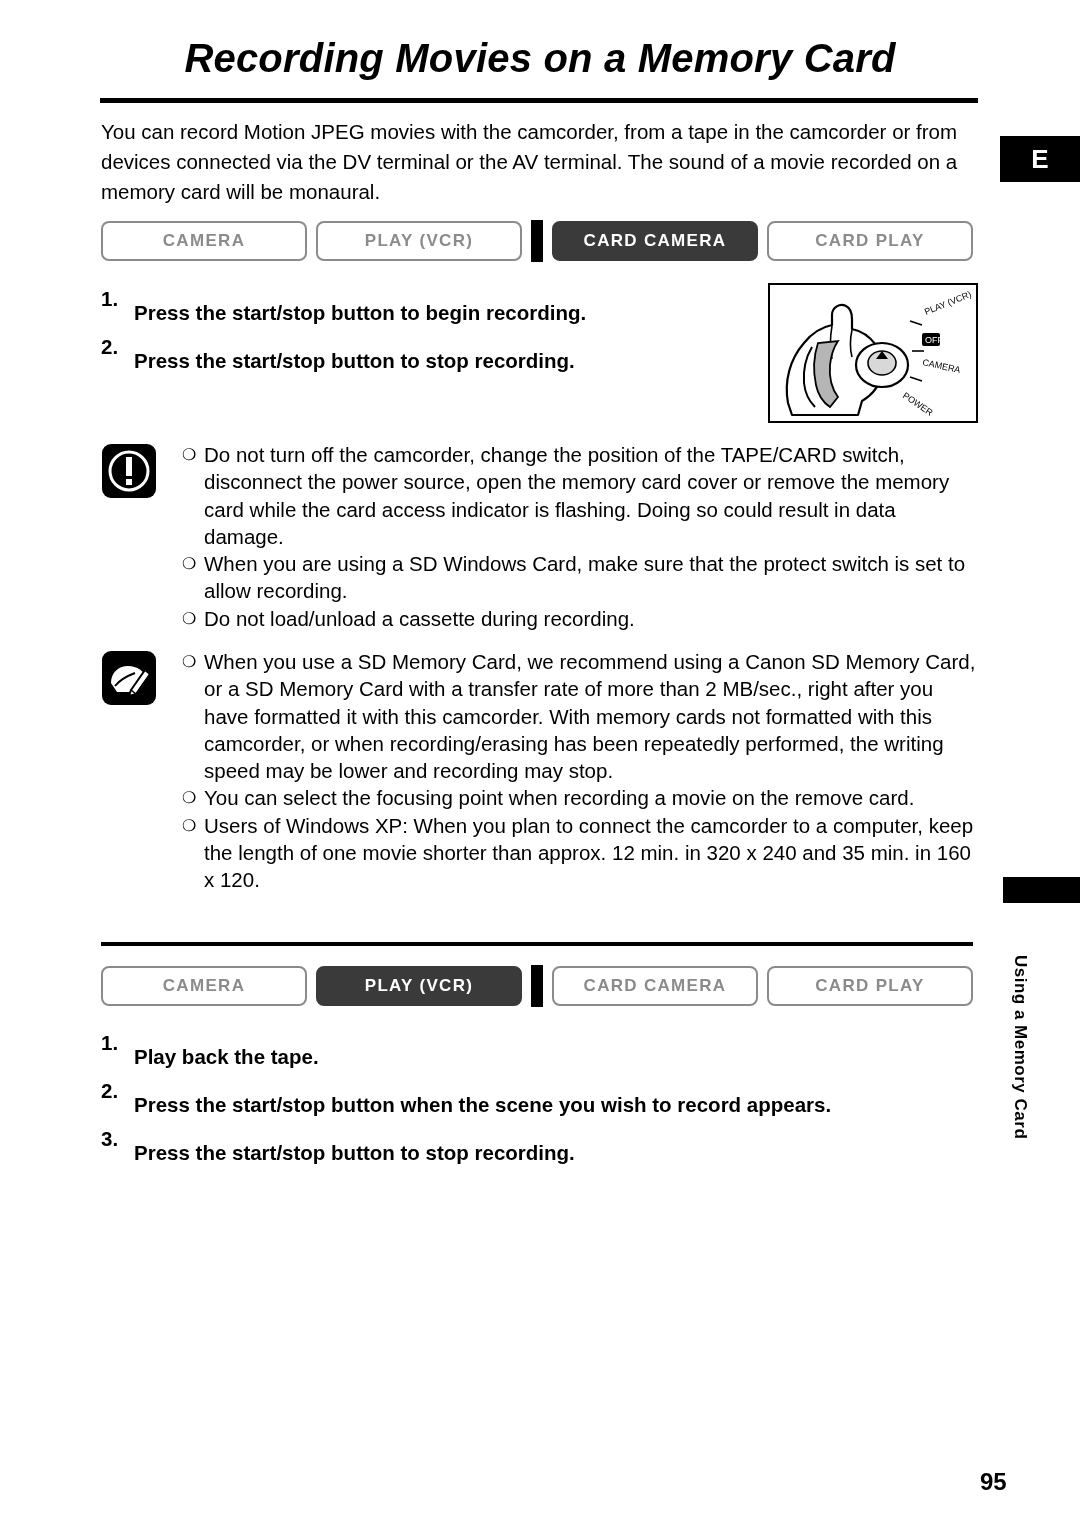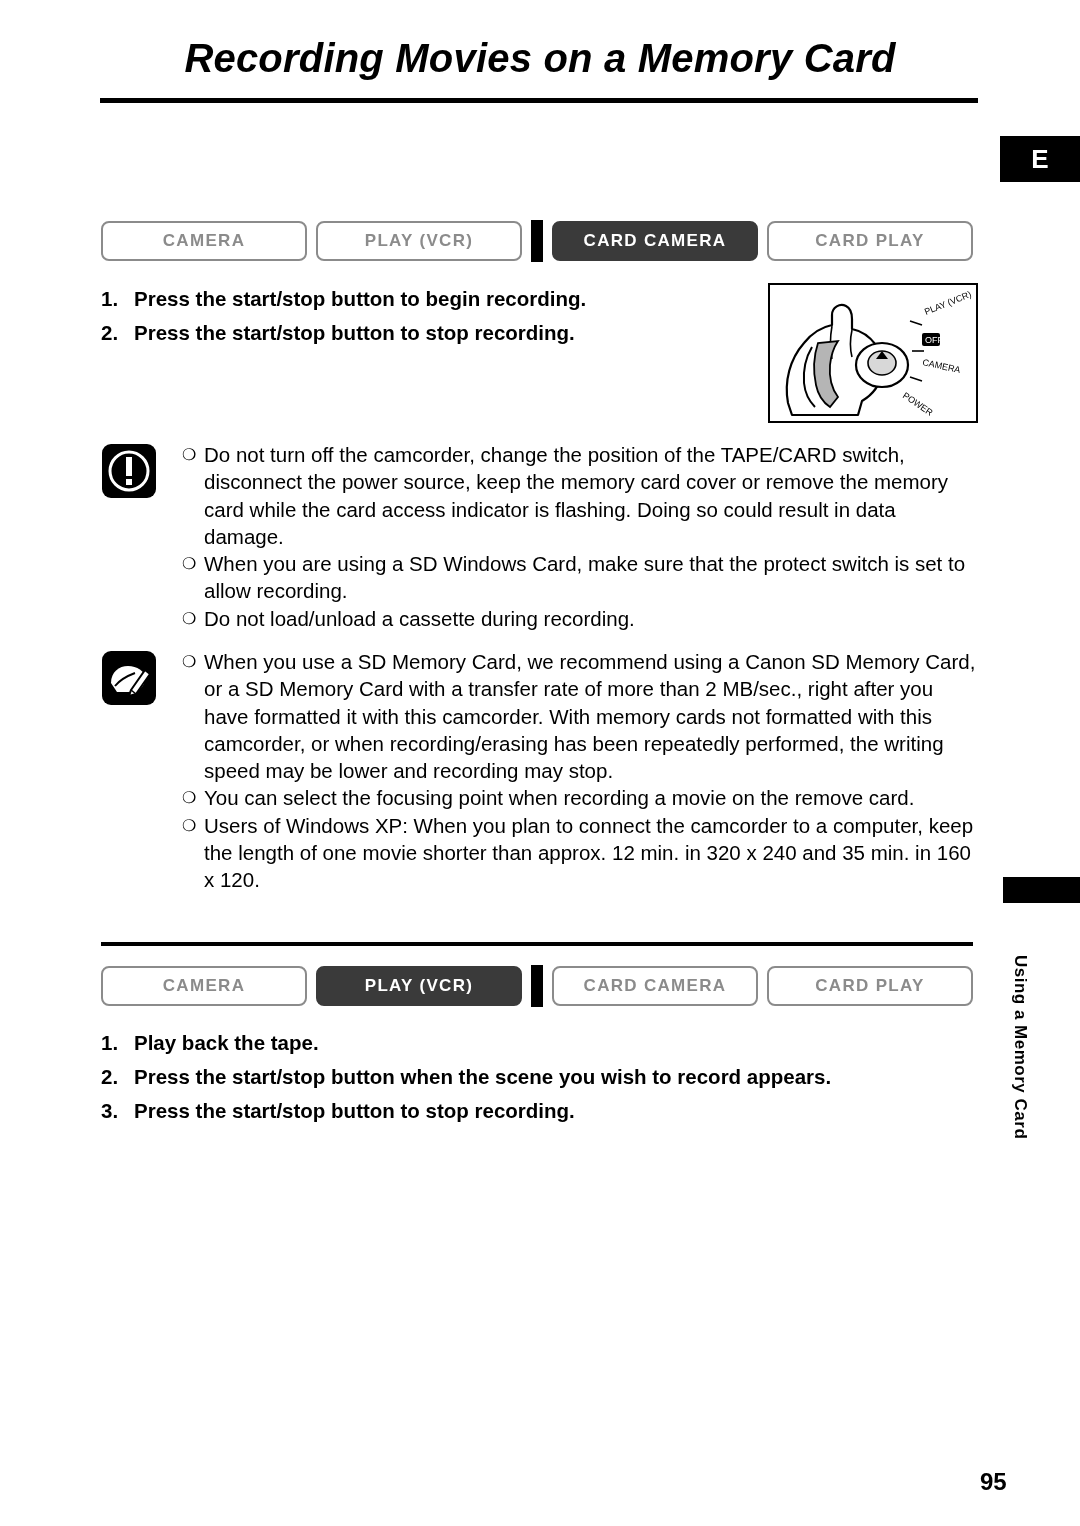--- a/index.html
+++ b/index.html
@@ -114,21 +114,21 @@
     line-height: 34px;
   }
   .step {
     display: flex;
     align-items: flex-start;
   }
   .step .num {
     width: 33px;
     flex: 0 0 33px;
   }
-  .step .txt { flex: 1; }
+  .step .txt { flex: 1; margin-top: 14px; }
 
   
   .illus {
     position: absolute;
     left: 768px;
     top: 283px;
     width: 210px;
     height: 140px;
     border: 2.5px solid #000;
     box-sizing: border-box;
@@ -208,20 +208,21 @@
   }
 </style>
 </head>
 <body>
 
 <div class="page">
 
   <div class="title">Recording Movies on a Memory Card</div>
   <div class="title-rule"></div>
 
+  <div class="intro">You can record Motion JPEG movies with the camcorder, from a tape in the camcorder or from devices connected via the DV terminal or the AV terminal. The sound of a movie recorded on a memory card will be monaural.</div>
 
   <div class="e-tab">E</div>
 
   <div class="modebar" style="top:221px;">
     <div class="mode">CAMERA</div>
     <div class="gap"></div>
     <div class="mode">PLAY (VCR)</div>
     <div class="divider"></div>
     <div class="mode active">CARD CAMERA</div>
     <div class="gap"></div>
@@ -272,21 +273,21 @@
       <rect x="1" y="1" width="54" height="54" rx="9" fill="#000"></rect>
       <circle cx="28" cy="28" r="19" fill="none" stroke="#fff" stroke-width="3"></circle>
       <rect x="25" y="14" width="6" height="19" fill="#fff"></rect>
       <rect x="25" y="36" width="6" height="6" fill="#fff"></rect>
     </svg>
   </div>
 
   <div class="notelist" style="left:182px; top:441px; width:798px;">
     <div class="noteitem">
       <div class="bullet">❍</div>
-      <div class="body">Do not turn off the camcorder, change the position of the TAPE/CARD switch, disconnect the power source, keep the memory card cover or remove the memory card while the card access indicator is flashing. Doing so could result in data damage.</div>
+      <div class="body">Do not turn off the camcorder, change the position of the TAPE/CARD switch, disconnect the power source, open the memory card cover or remove the memory card while the card access indicator is flashing. Doing so could result in data damage.</div>
     </div>
     <div class="noteitem">
       <div class="bullet">❍</div>
       <div class="body">When you are using a SD Windows Card, make sure that the protect switch is set to allow recording.</div>
     </div>
     <div class="noteitem">
       <div class="bullet">❍</div>
       <div class="body">Do not load/unload a cassette during recording.</div>
     </div>
   </div>

